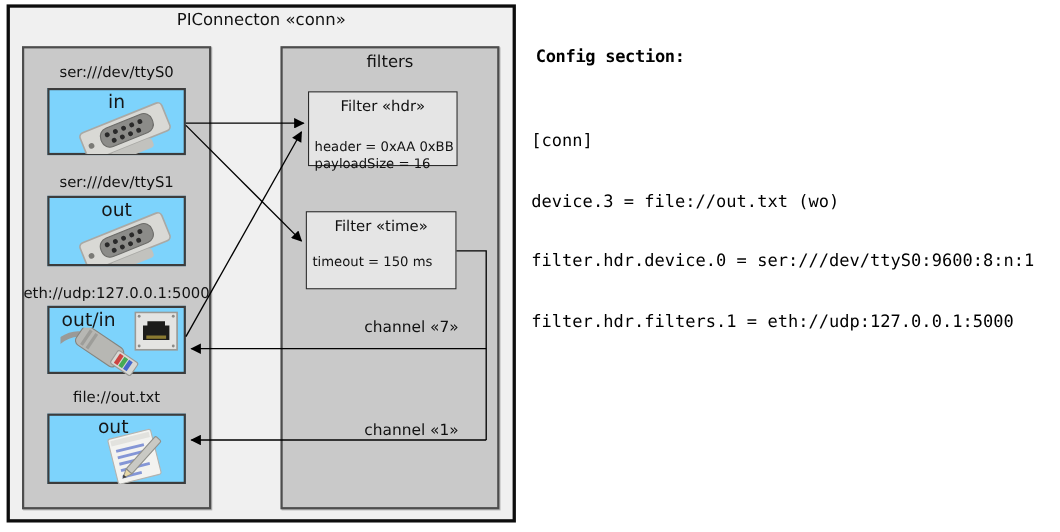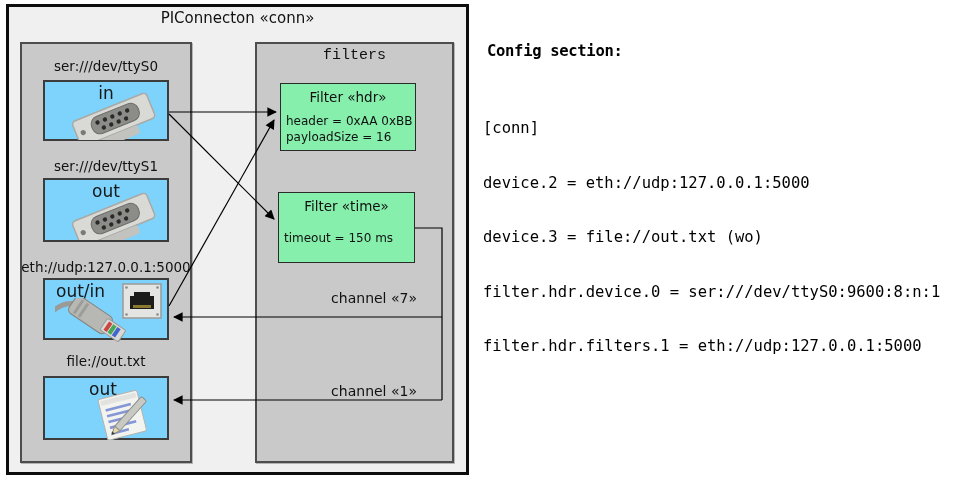--- a/index.html
+++ b/index.html
@@ -16,30 +16,30 @@
   .diagram-title{
     left:6px;top:9px;width:463px;text-align:center;
     font-size:15px;color:#111;
   }
   .group-box{
     box-sizing:border-box;background:#c9c9c9;border:2px solid #4d4d4d;
     box-shadow:1px 1px 0 rgba(0,0,0,0.25);
   }
   .devices-group{left:20px;top:42px;width:172px;height:421px;}
   .filters-group{left:255px;top:42px;width:199px;height:421px;}
-  .filters-title{left:255px;top:47px;width:199px;text-align:center;font-size:15px;font-family:Liberation Mono, monospace;}
+  .filters-title{left:255px;top:47px;width:199px;text-align:center;font-size:15px;}
   .device-label{left:20px;width:172px;text-align:center;font-size:13.5px;white-space:nowrap;}
   .device-box{
     left:43px;width:126px;box-sizing:border-box;background:#7dd3fc;
     border:2px solid #3c3c3c;
   }
   .port-label{position:absolute;top:1px;left:0;width:100%;text-align:center;font-size:17px;color:#161616;}
   .port-label.left{ text-align:left;padding-left:11px;width:auto;}
   .filter-box{
-    box-sizing:border-box;background:#86efac;border:1.5px solid #2b2b2b;
+    box-sizing:border-box;background:#e5e5e5;border:1.5px solid #2b2b2b;
   }
   .filter-title{text-align:center;font-size:13.5px;padding-top:5px;}
   .filter-attrs{font-size:12px;padding-left:5px;line-height:16px;}
   .channel-label{left:277px;width:140px;text-align:right;font-size:14px;}
   .arrow-layer{left:0;top:0;width:480px;height:484px;pointer-events:none;}
   
   .config-block{
     left:483px;top:6px;width:478px;
     font-family:"DejaVu Sans Mono","Liberation Mono",monospace;
     font-size:15.5px;line-height:18.2px;color:#000;white-space:pre;
@@ -144,21 +144,21 @@
     <g transform="rotate(-48 44 30)">
       <rect x="24" y="26" width="40" height="7" rx="1.5" fill="#c9c9c4" stroke="#8f8f8a"></rect>
       <path d="M24 26 L16 29.5 L24 33 Z" fill="#e8d9a8" stroke="#8f8f8a"></path>
       <path d="M18.5 27.5 L16 29.5 L18.5 31.5 Z" fill="#3a3a38"></path>
     </g>
   </svg>
 </div>
 
 <div class="abs filter-box" style="left:280px;top:83px;width:136px;height:68px">
   <div class="filter-title">Filter «hdr»</div>
-  <div class="filter-attrs" style="margin-top:8px">
+  <div class="filter-attrs" style="margin-top:20px">
     <div>header = 0xAA 0xBB</div>
     <div>payloadSize = 16</div>
   </div>
 </div>
 
 <div class="abs filter-box" style="left:278px;top:192px;width:137px;height:71px">
   <div class="filter-title">Filter «time»</div>
   <div class="filter-attrs" style="margin-top:16px">
     <div>timeout = 150 ms</div>
   </div>
@@ -179,21 +179,20 @@
     <line x1="169" y1="306" x2="274" y2="120" marker-end="url(#arw)"></line>
     <path d="M415,228 L442,228 L442,400"></path>
     <line x1="442" y1="317" x2="174" y2="317" marker-end="url(#arw)"></line>
     <line x1="442" y1="400" x2="174" y2="400" marker-end="url(#arw)"></line>
   </g>
 </svg>
 
 <div class="abs config-block">
   <div class="config-heading">Config section:</div>
   <div class="config-line">[conn]</div>
-  <div class="config-line">device.2 = eth://udp:127.0.0.1:5000</div>
   <div class="config-line">device.3 = file://out.txt (wo)</div>
   <div class="config-line">filter.hdr.device.0 = ser:///dev/ttyS0:9600:8:n:1</div>
   <div class="config-line">filter.hdr.filters.1 = eth://udp:127.0.0.1:5000</div>
   
   
   
   
   
   
   

